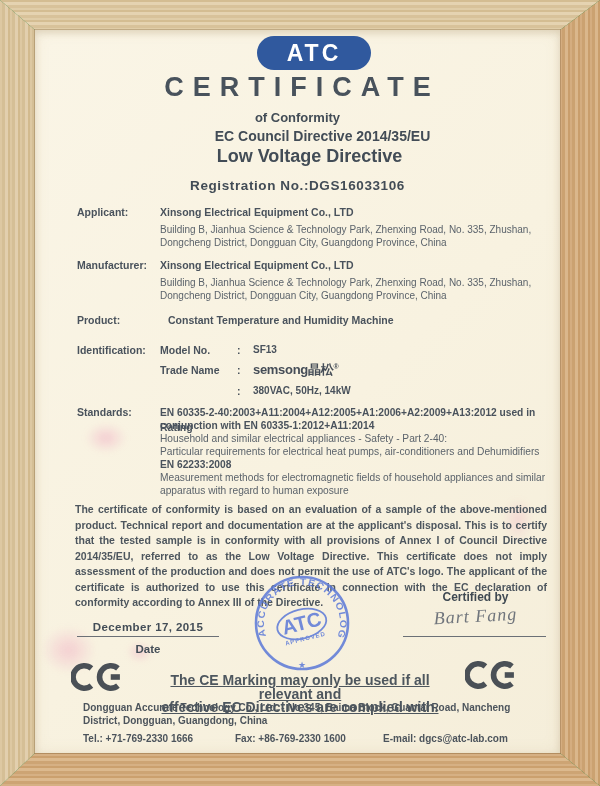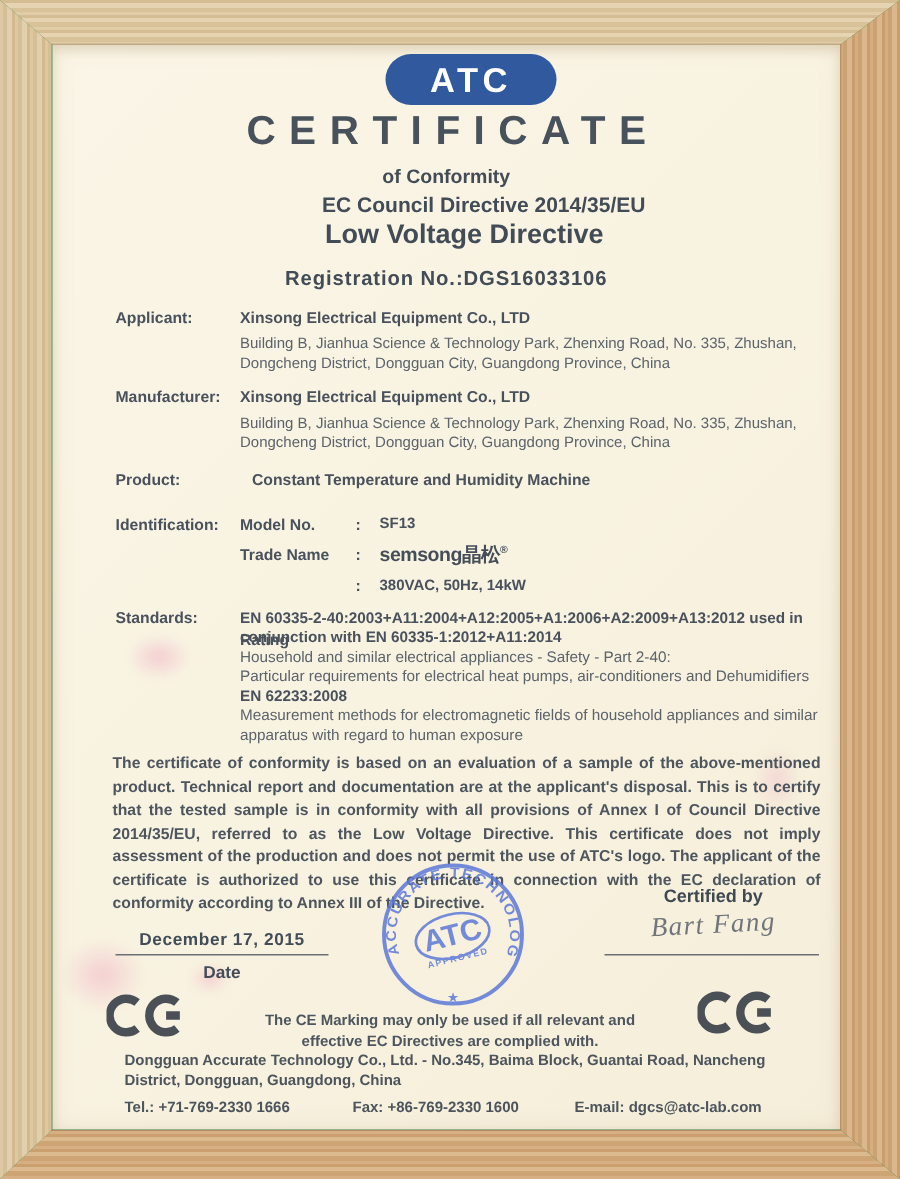--- a/index.html
+++ b/index.html
@@ -63,21 +63,21 @@
   .certby{left:368px;top:560px;width:145px;font-size:12px;font-weight:bold;color:#3f4952;}
   .sig{left:368px;top:576px;width:145px;font-family:"Liberation Serif",serif;font-style:italic;
     font-size:18px;color:#70757c;transform:rotate(-3deg);letter-spacing:1px;}
   .sigline{left:368px;top:606px;width:143px;border-bottom:1.3px solid #6b7076;height:0;}
   .dateval{left:46px;top:591px;width:134px;font-size:11.5px;font-weight:bold;color:#434d57;letter-spacing:.4px;}
   .dateline{left:42px;top:606px;width:142px;border-bottom:1.3px solid #6b7076;height:0;}
   .datelbl{left:46px;top:613px;width:134px;font-size:11.5px;font-weight:bold;color:#434d57;}
   
   .ce{width:54px;height:38px;}
   .ce-left{left:36px;top:628px;} .ce-right{left:430px;top:626px;}
-  .ce-note{left:115px;top:644px;width:300px;font-size:10px;font-weight:bold;color:#4d565e;line-height:13.5px;}
+  .ce-note{left:115px;top:644px;width:300px;font-size:14px;font-weight:bold;color:#4d565e;line-height:13.5px;text-decoration:underline;}
   
   .company{left:48px;top:671px;width:462px;font-size:10px;font-weight:bold;color:#4c545c;line-height:13px;}
   .contact{font-size:10px;font-weight:bold;color:#4c545c;top:703px;}
   .tel{left:48px;} .fax{left:200px;} .email{left:348px;}
   
   .smudge{border-radius:50%;filter:blur(3px);pointer-events:none;}
   .s1{left:50px;top:393px;width:42px;height:30px;background:radial-gradient(rgba(235,125,175,.32),transparent 70%);}
   .s2{left:6px;top:596px;width:55px;height:48px;background:radial-gradient(rgba(235,125,175,.30),transparent 70%);}
   .s3{left:468px;top:468px;width:30px;height:44px;background:radial-gradient(rgba(235,125,175,.22),transparent 70%);}
   .s4{left:92px;top:612px;width:26px;height:20px;background:radial-gradient(rgba(235,125,175,.30),transparent 70%);}

